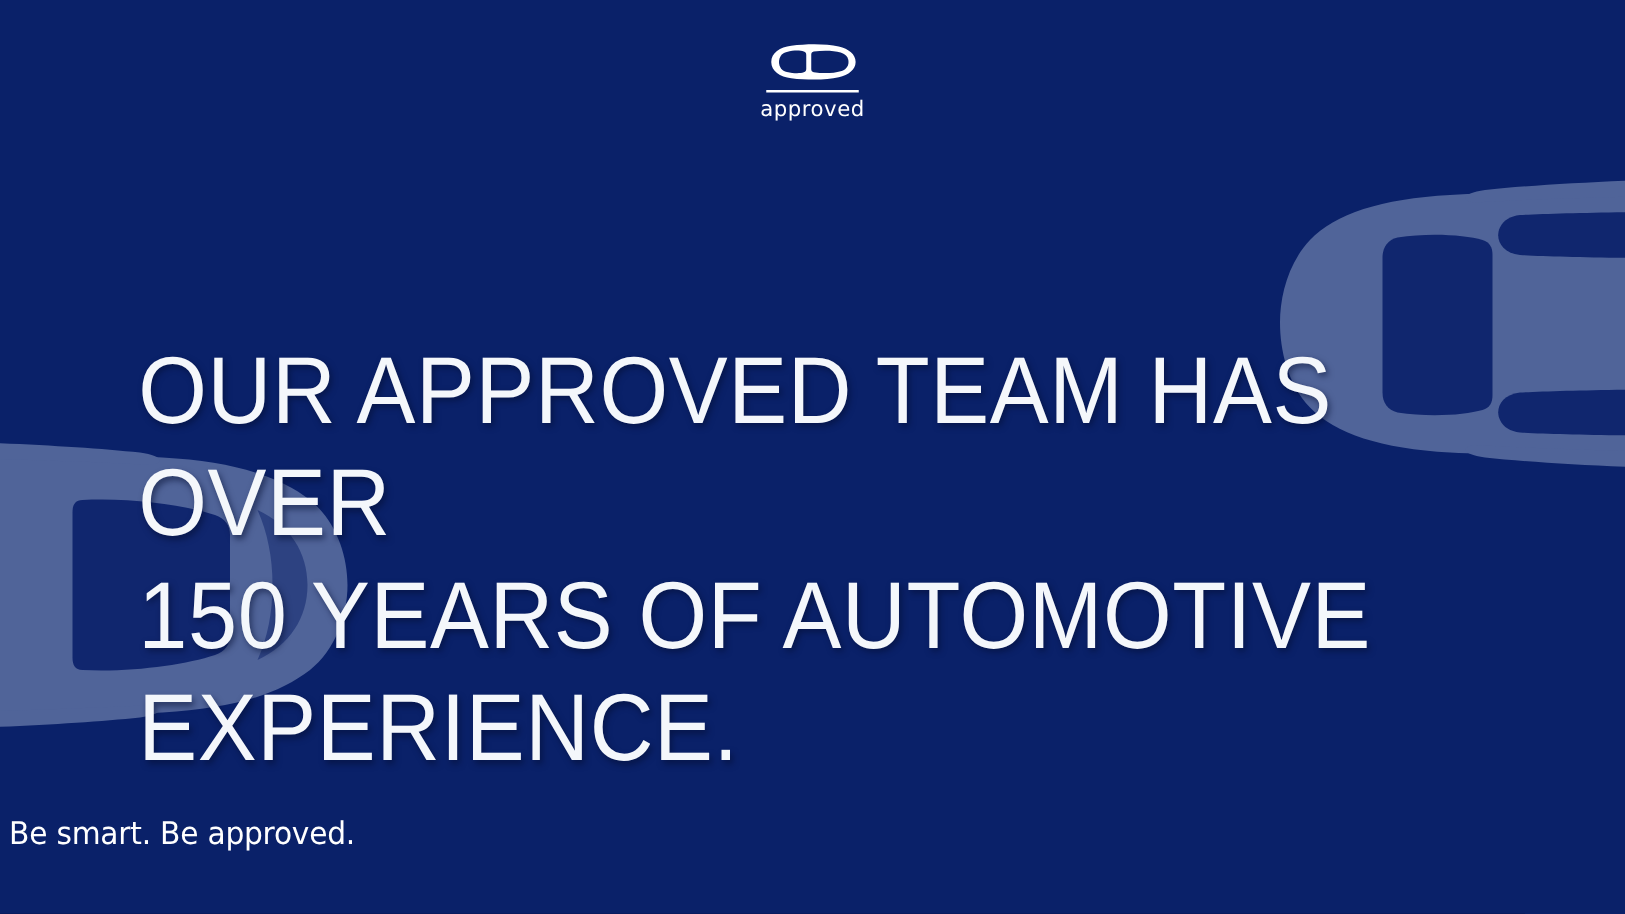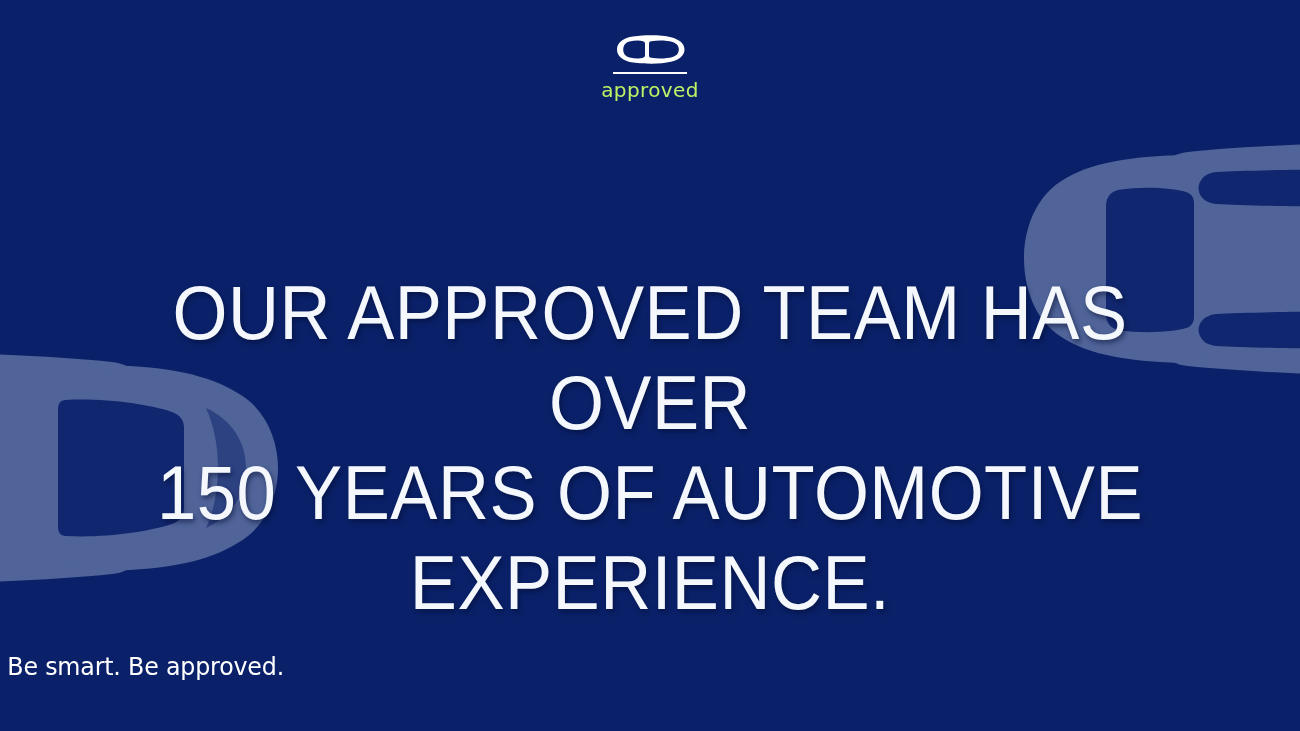--- a/index.html
+++ b/index.html
@@ -47,35 +47,35 @@
 
   .logo-rule {
     width: 74px;
     height: 2px;
     background: #ffffff;
     margin-top: 7px;
     margin-bottom: 5px;
   }
 
   .logo-word {
-    color: #bef264;
-    font-size: 20px;
+    color: #ffffff;
+    font-size: 17px;
     letter-spacing: 0.4px;
     line-height: 1.1;
     font-family: "DejaVu Sans", "Liberation Sans", sans-serif;
     font-weight: 400;
   }
 
   
   .headline-block {
     position: absolute;
     top: 268px;
     left: 70px;
     right: 70px;
-    text-align: center;
+    text-align: left;
     z-index: 5;
   }
 
   .headline {
     margin: 0;
     color: #f4f7fb;
     font-size: 76px;
     line-height: 90px;
     font-weight: 400;
     letter-spacing: 0.5px;

